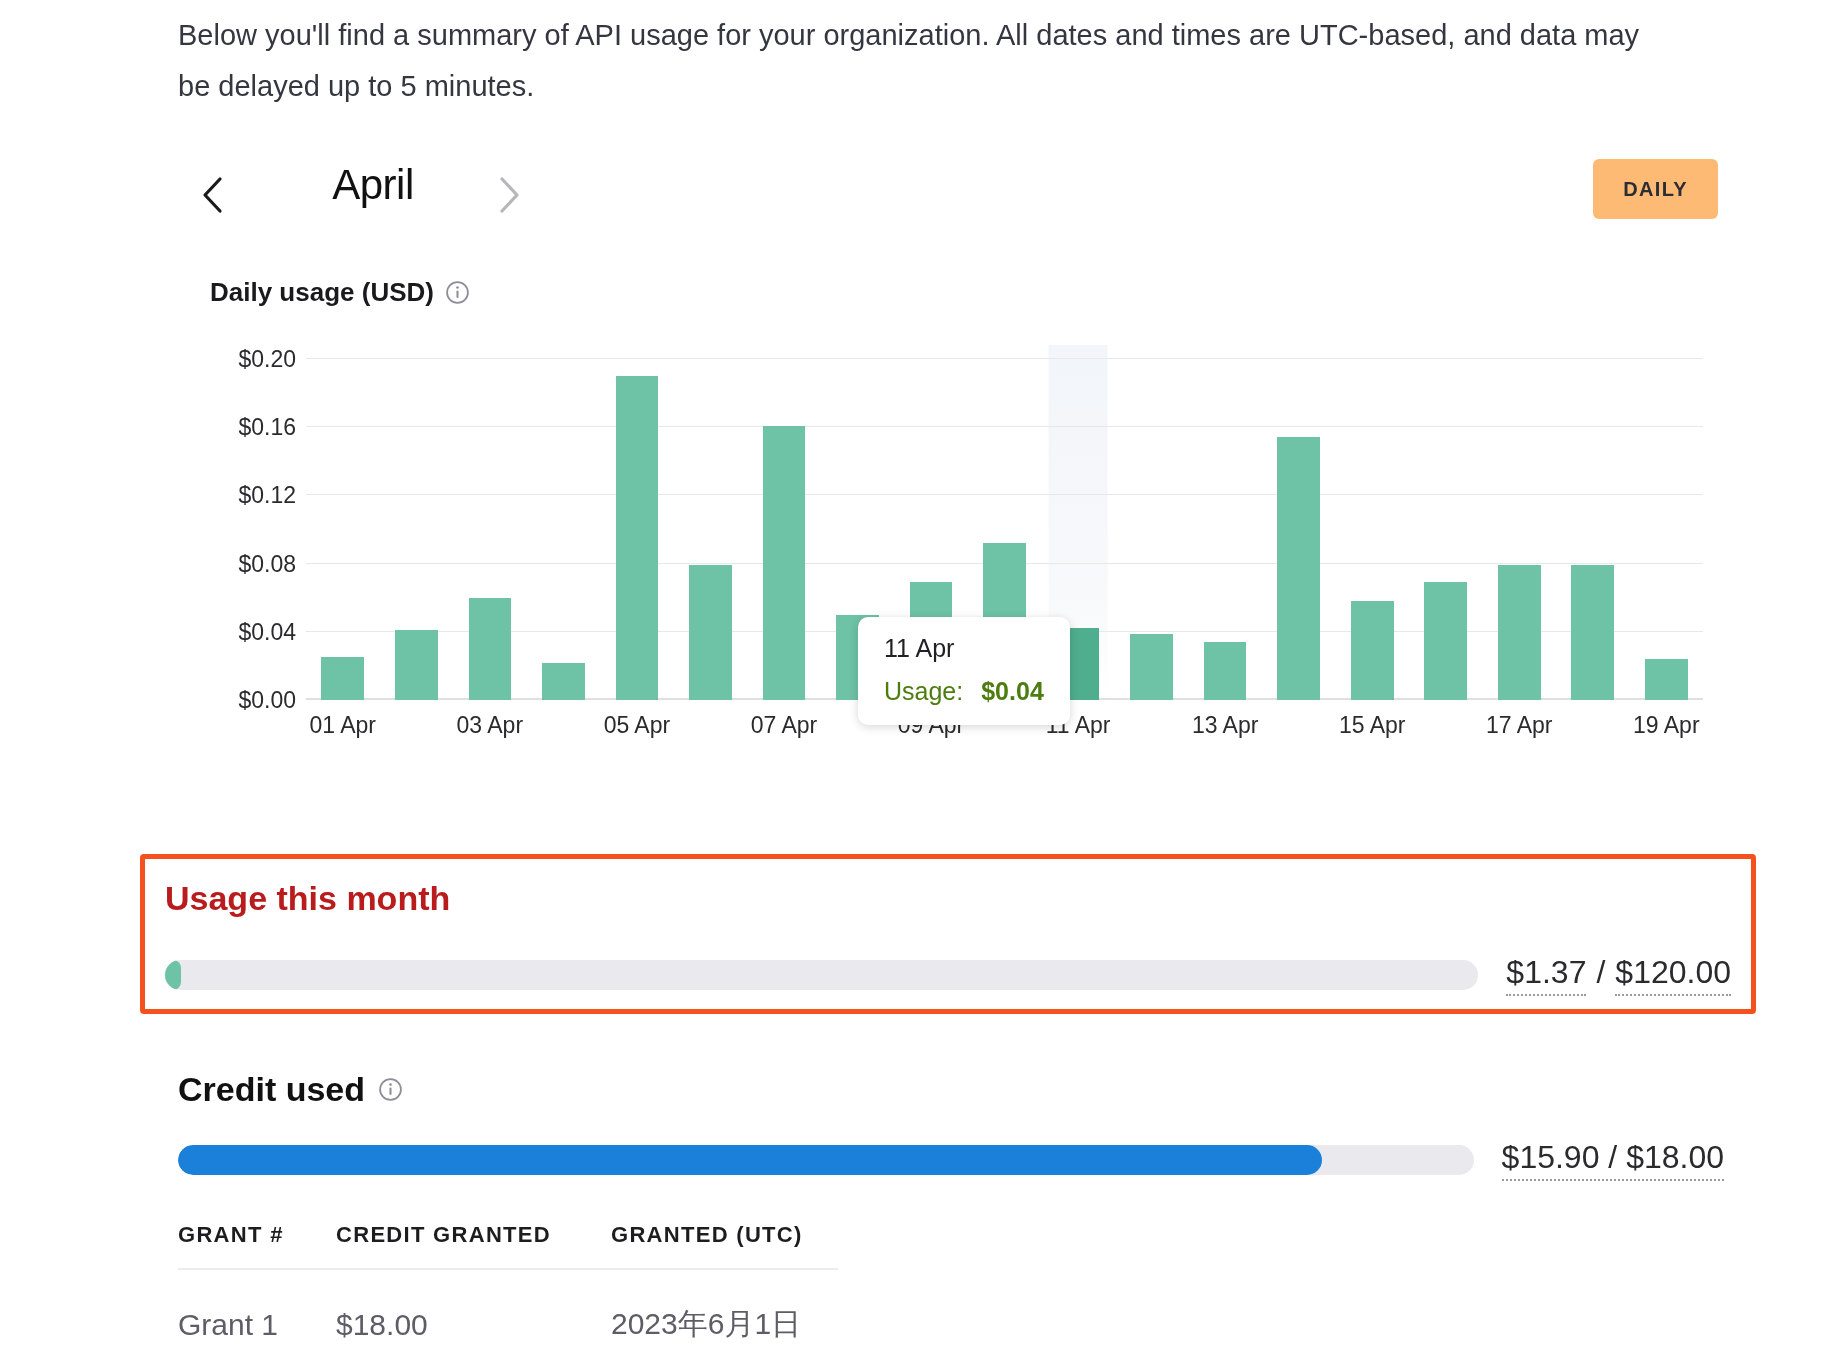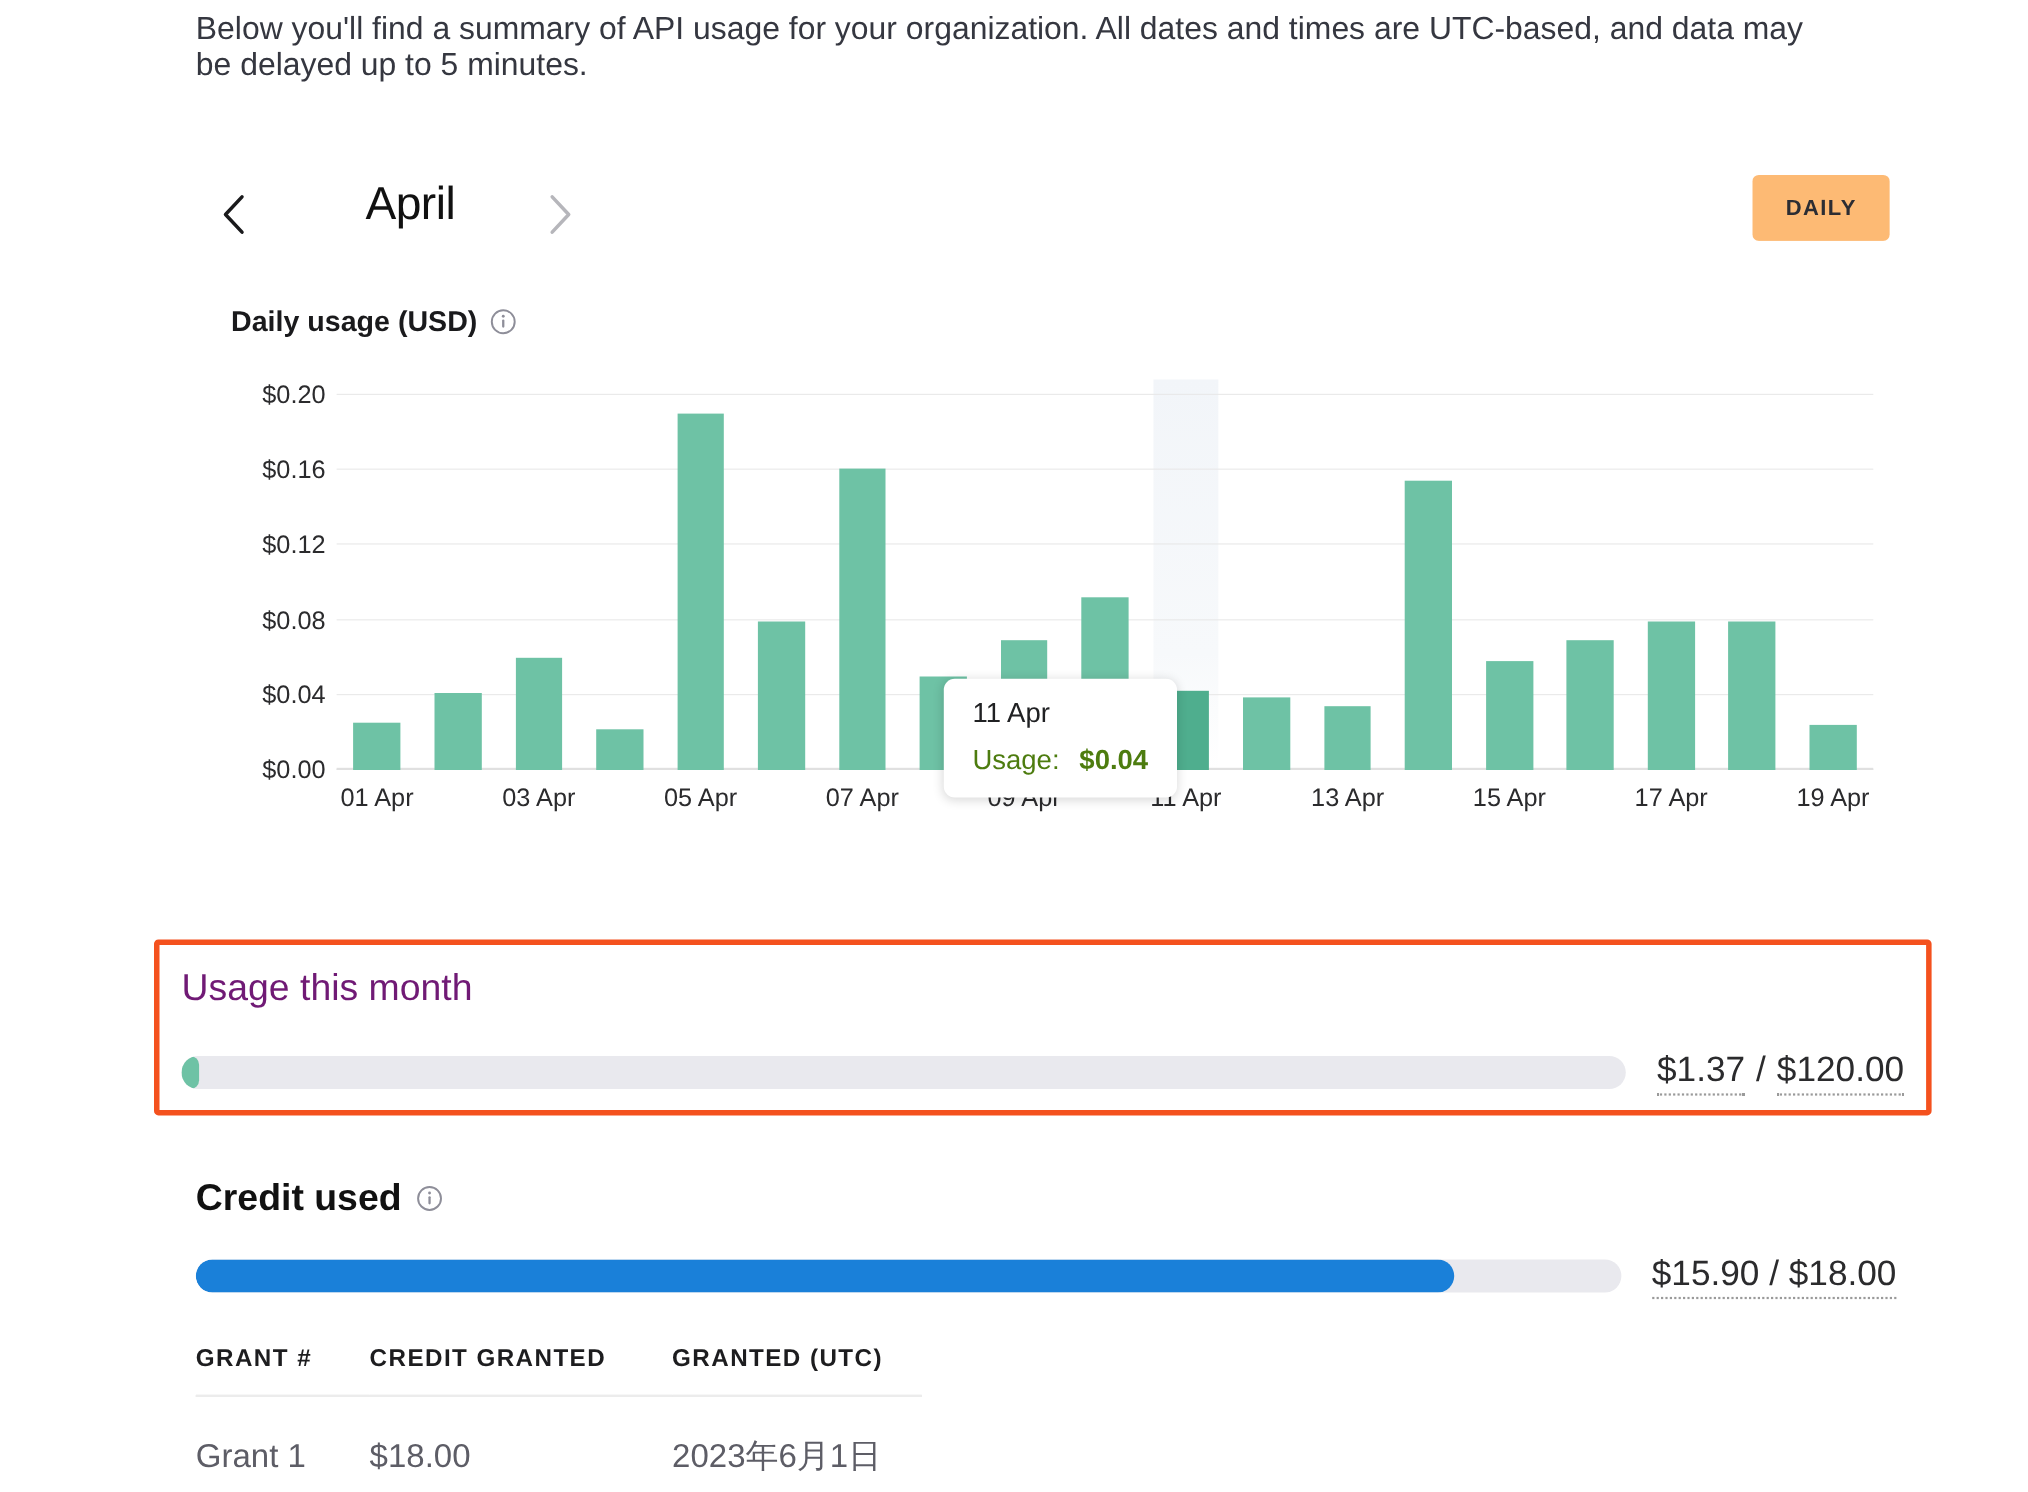--- a/index.html
+++ b/index.html
@@ -9,21 +9,21 @@
     background:#ffffff;
     font-family:"Liberation Sans", sans-serif;
     color:#202123;
     position:relative;
     overflow:hidden;
   }
 
   
   #intro {
     position:absolute; left:178px; top:10px; width:1500px;
-    font-size:29px; line-height:33px; color:#353740; font-weight:400;
+    font-size:29px; line-height:51px; color:#353740; font-weight:400;
   }
 
   
   #month-header {
     position:absolute; left:178px; top:165px; width:1540px; height:72px;
   }
   .nav-arrow {
     position:absolute; top:0; width:44px; height:60px;
     display:flex; align-items:center; justify-content:center;
     font-size:0; cursor:pointer; background:none; border:none; padding:0;
@@ -120,21 +120,21 @@
   #tooltip .tt-val { font-weight:700; }
 
   
   #usage-box {
     position:absolute; left:140px; top:854px; width:1616px; height:160px;
     border:5px solid #f4511e; border-radius:4px;
     background:#fff;
   }
   #usage-title {
     position:absolute; left:20px; top:20px;
-    font-size:34px; font-weight:400; color:#701a75;
+    font-size:34px; font-weight:700; color:#b91c1c;
   }
   #usage-bar-row {
     position:absolute; left:20px; right:20px; top:96px; height:40px;
     display:flex; align-items:center;
   }
   .progress-track {
     flex:1 1 auto; height:30px; background:#e9e9ee; border-radius:15px;
     position:relative; overflow:hidden; margin-right:28px;
   }
   .progress-fill { height:100%; border-radius:15px; }

